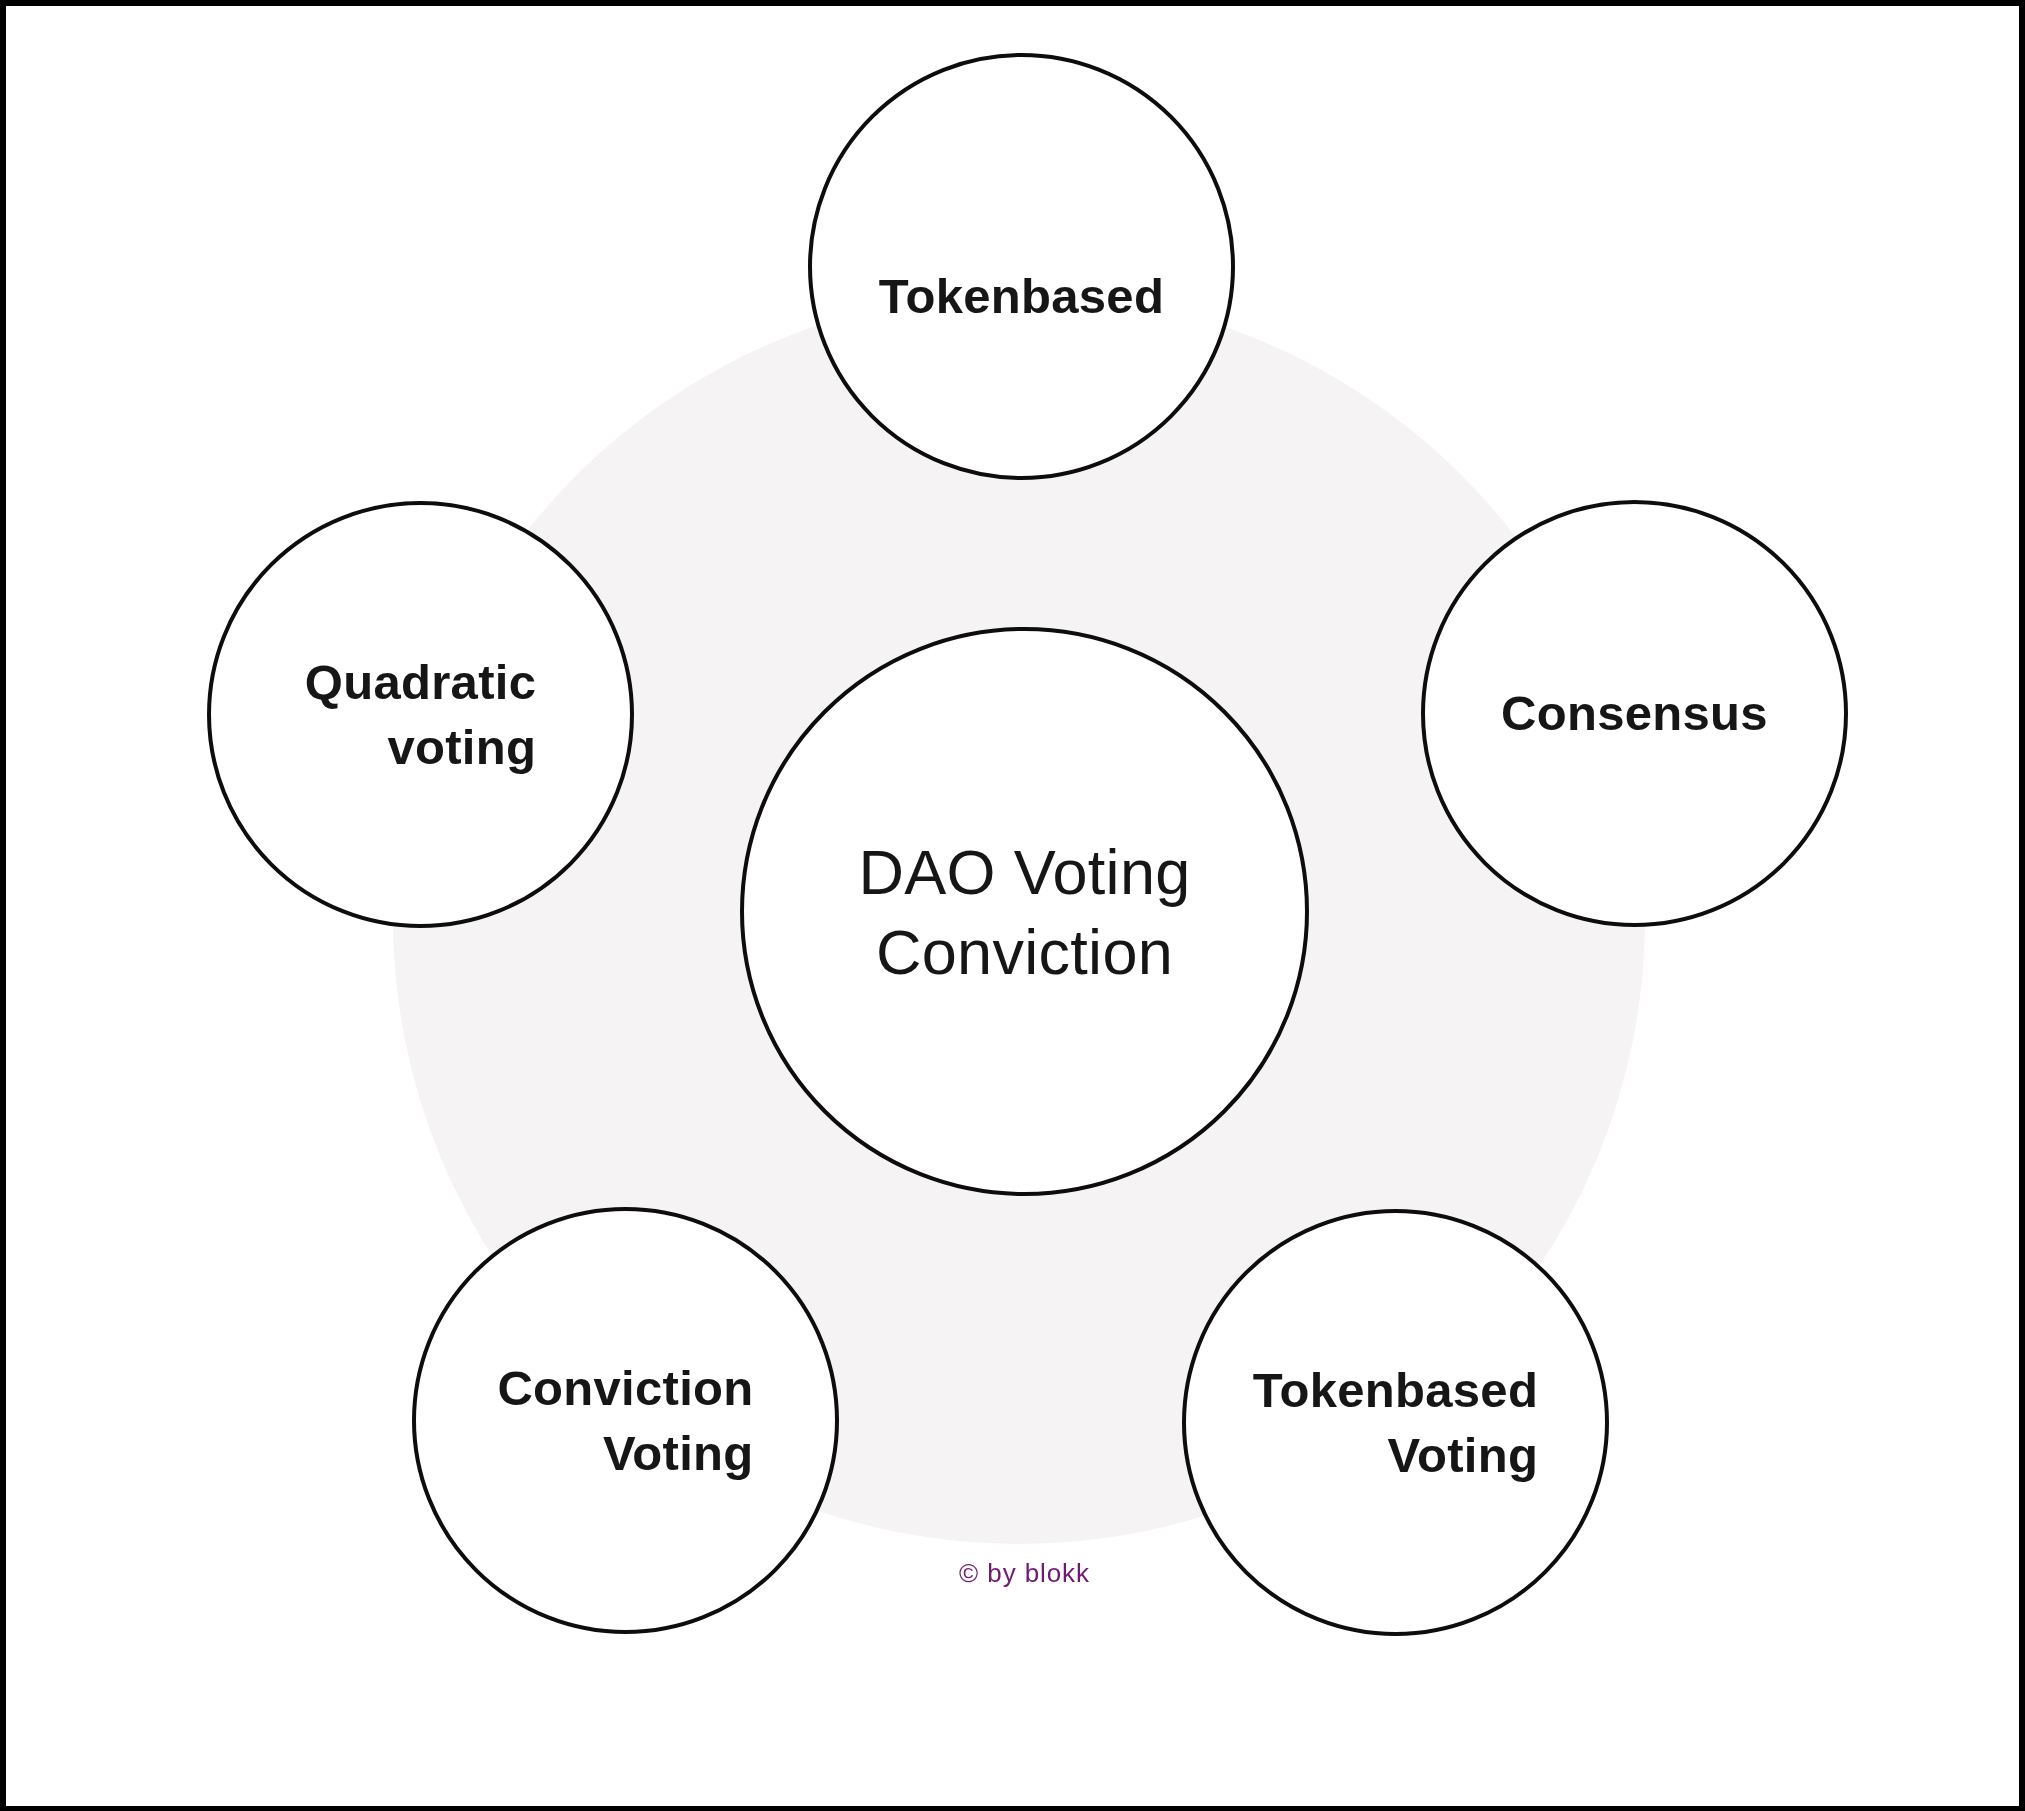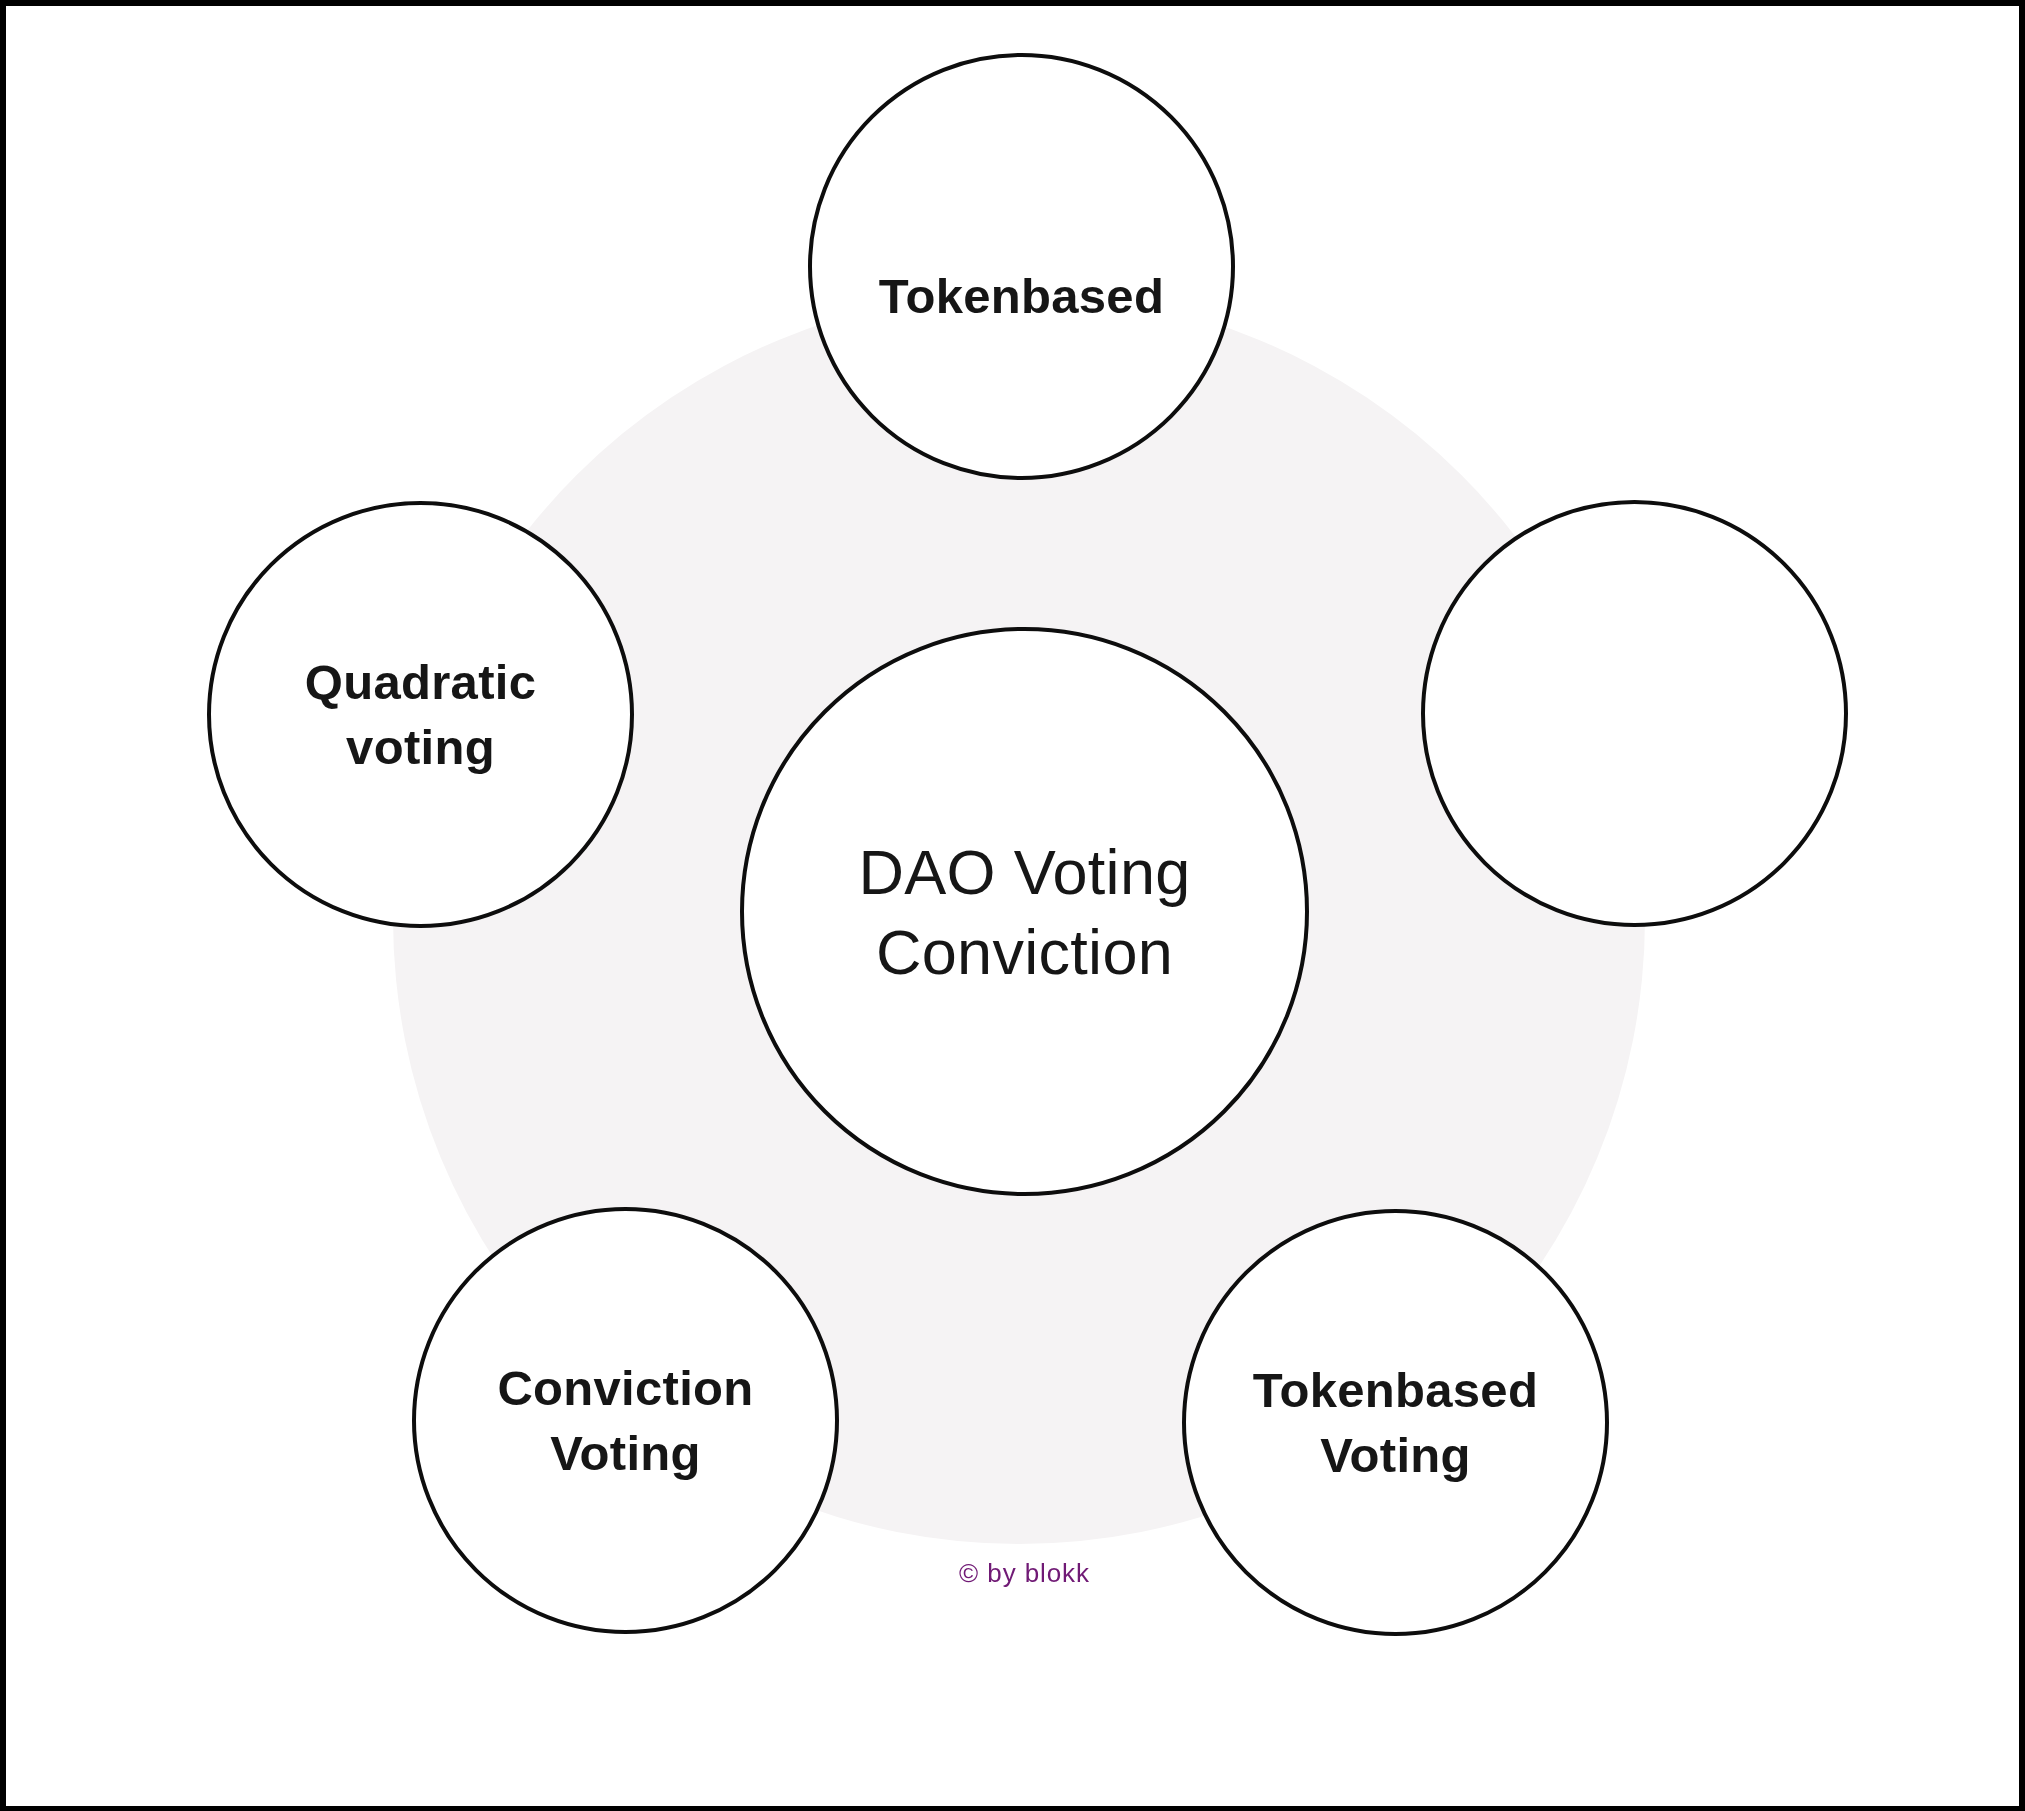--- a/index.html
+++ b/index.html
@@ -39,20 +39,21 @@
     background: var(--circle-fill);
     border: 4.6px solid var(--stroke);
     display: flex;
     align-items: center;
     justify-content: center;
     text-align: center;
   }
   .node {
     width: 427px;
     height: 427px;
+    text-align: right;
   }
   .node .label {
     font-size: 49px;
     font-weight: bold;
     line-height: 1.32;
     color: var(--text);
     letter-spacing: 0.3px;
   }
   .node .label .line { display: block; }
   .node-top        { left: 802px; top: 47px;   }  
@@ -95,20 +96,21 @@
   <div class="halo"></div>
 
   <div class="circle node node-top">
     <div class="label">
       <span class="line">Tokenbased</span>
     </div>
   </div>
 
   <div class="circle node node-right">
     <div class="label">
+      <span class="line">Consensus</span>
     </div>
   </div>
 
   <div class="circle node node-bottom-right">
     <div class="label">
       <span class="line">Tokenbased</span>
       <span class="line">Voting</span>
     </div>
   </div>
 

